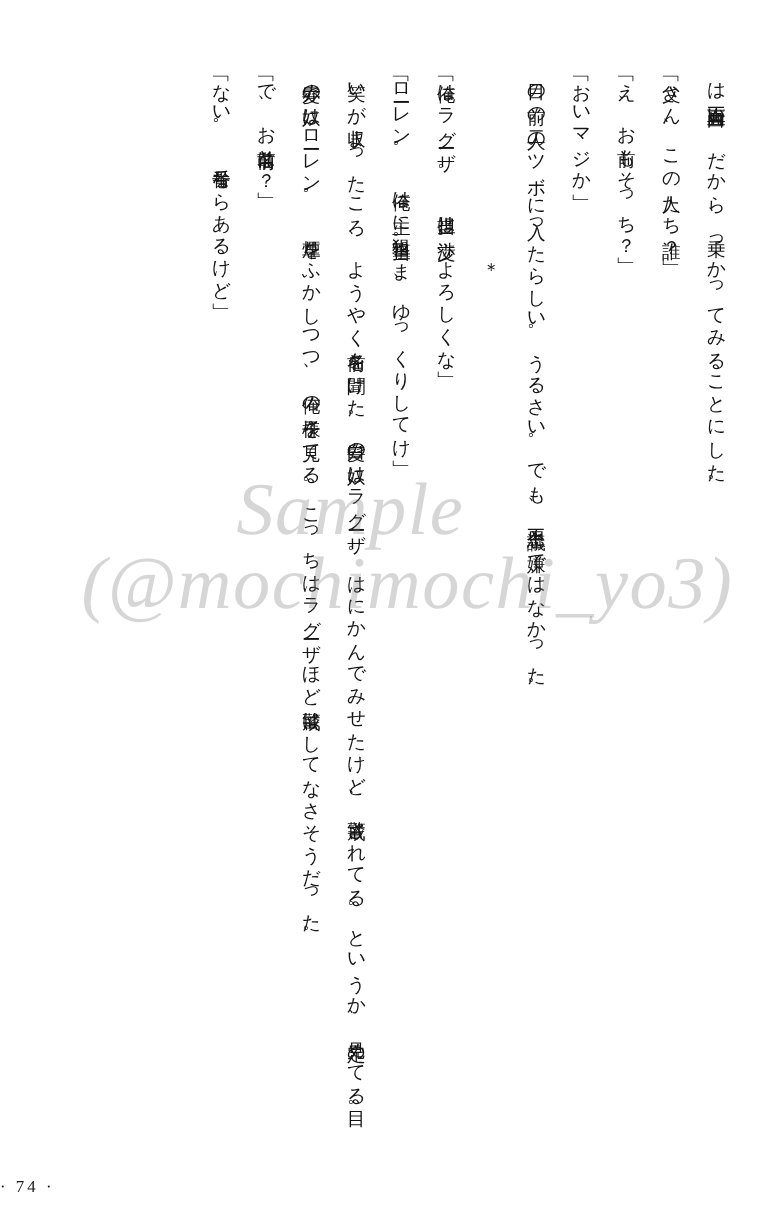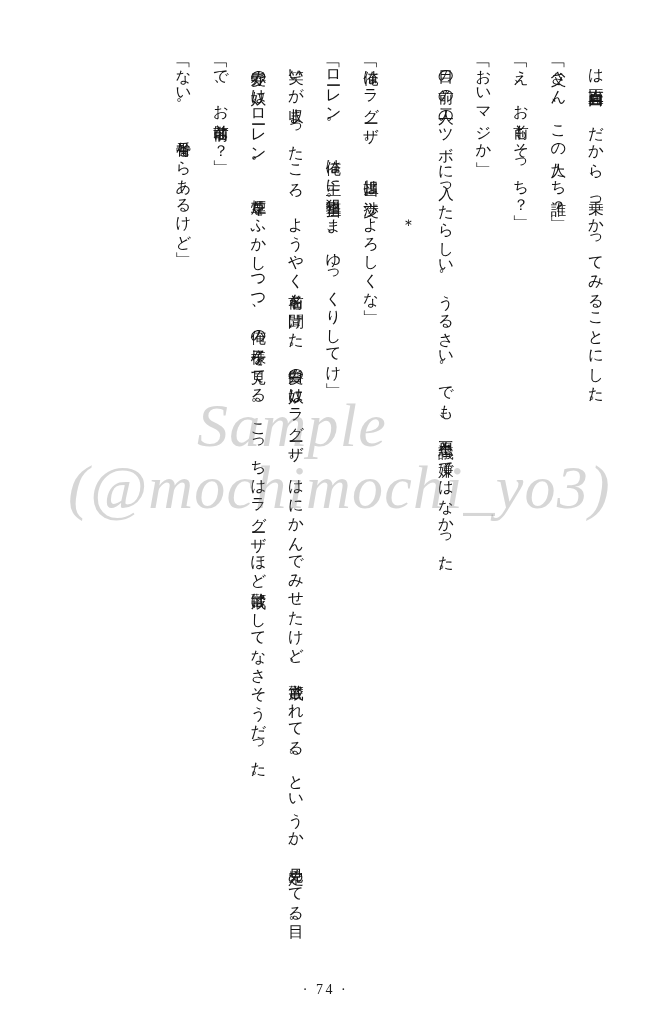--- a/index.html
+++ b/index.html
@@ -84,21 +84,20 @@
     font-size: 62px;
     letter-spacing: 0.02em;
   }
 
   
   #page-number {
     position: absolute;
     left: 0;
     right: 0;
     bottom: 26px;
-    text-align: center;
     font-size: 14px;
     letter-spacing: 0.18em;
     color: #1a1a1a;
     font-family: "Liberation Serif", "DejaVu Serif", serif;
   }
 </style>
 </head>
 <body>
 
 <div id="page">

